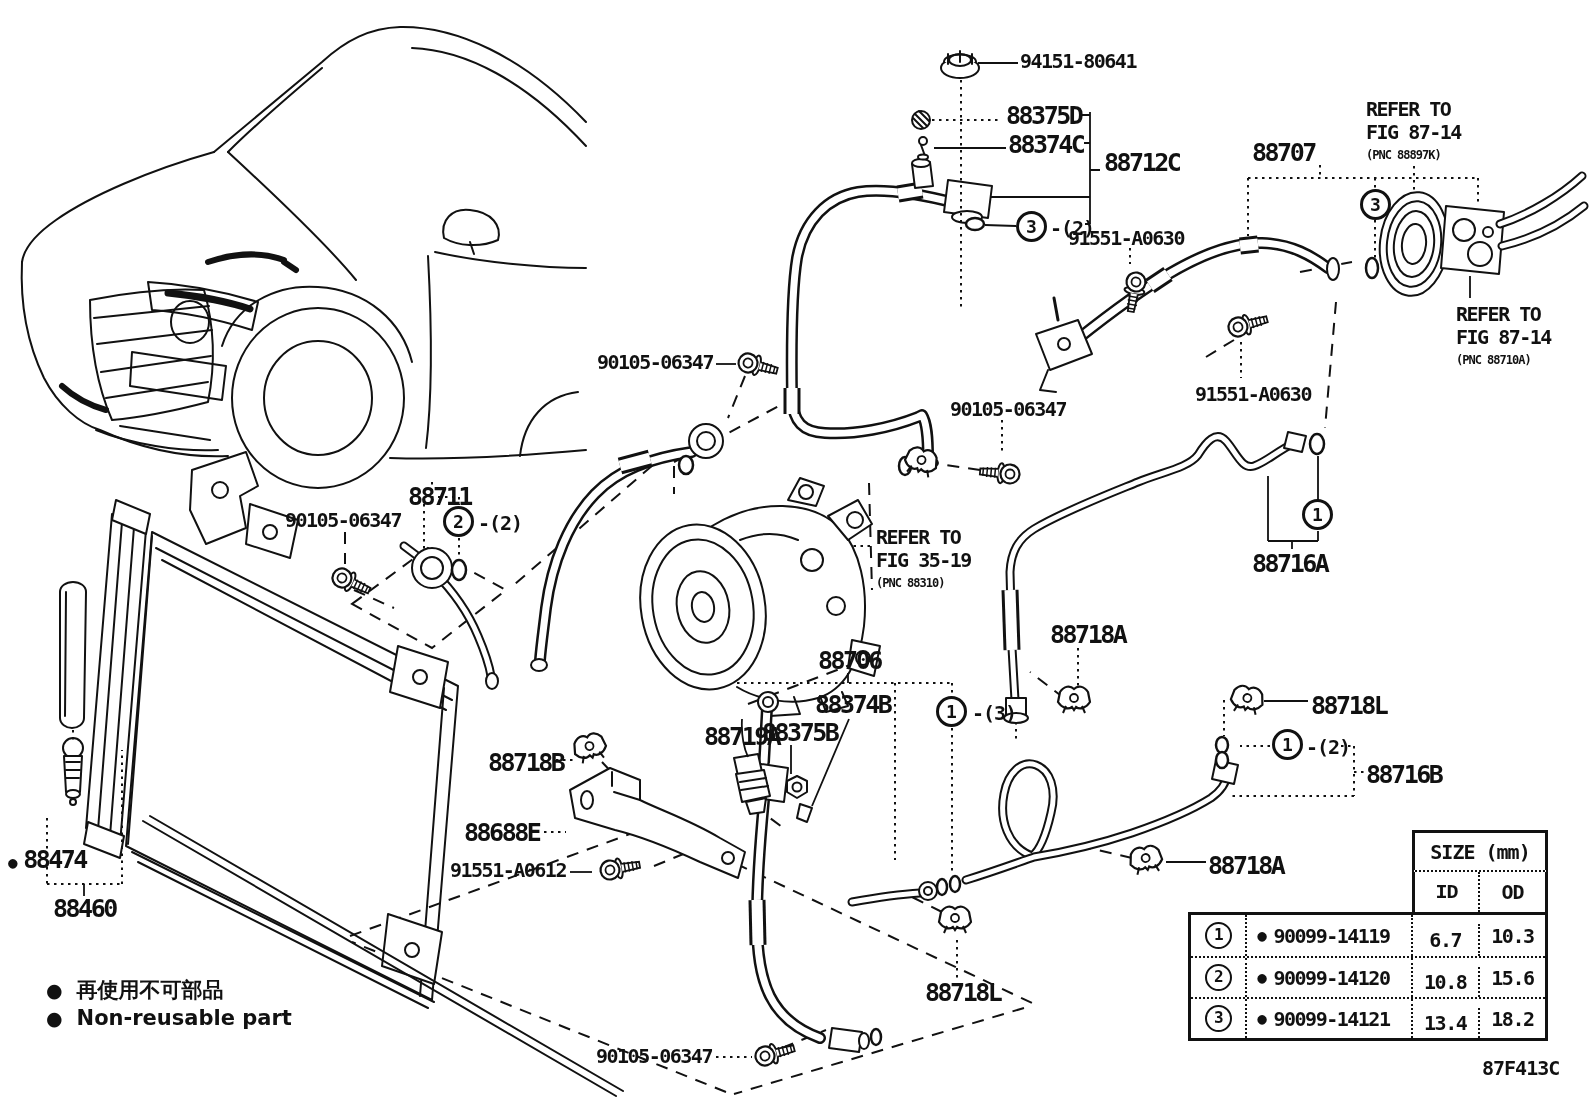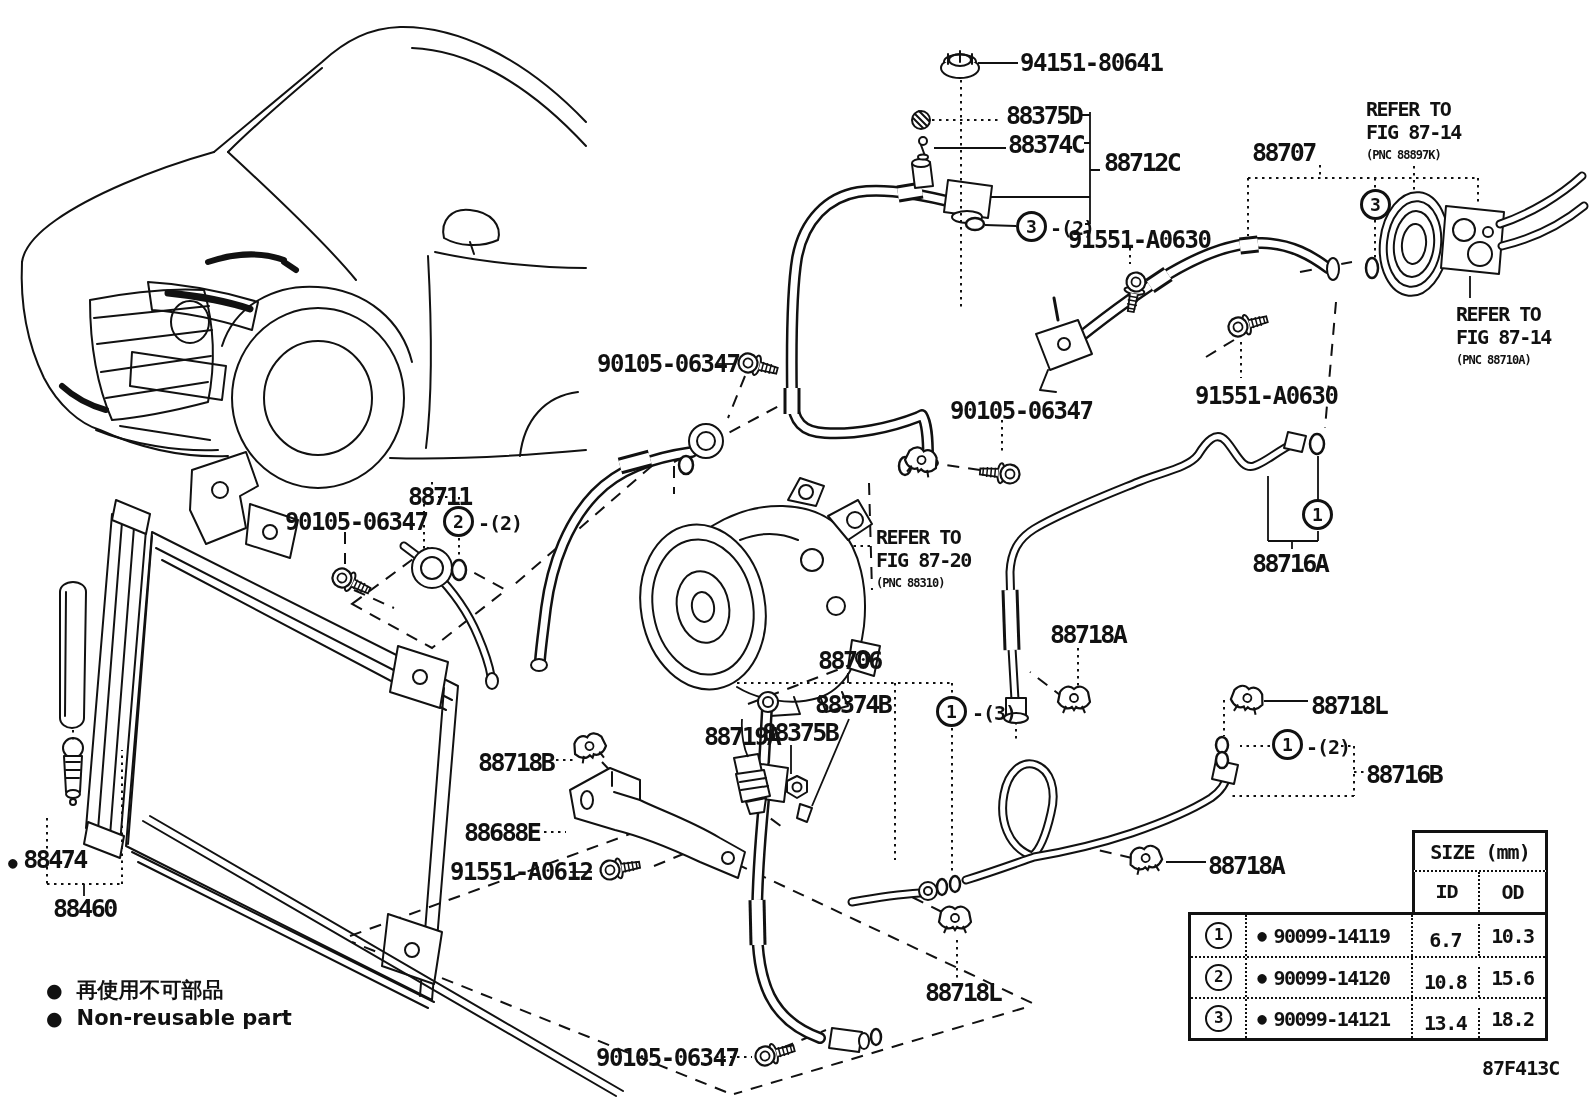--- a/index.html
+++ b/index.html
@@ -1,19 +1,19 @@
 <!DOCTYPE html>
 <html><head>
 <meta charset="utf-8">
 <style>
   html,body{margin:0;padding:0;background:#fff;}
   #stage{position:relative;width:1592px;height:1099px;background:#fff;overflow:hidden;
          font-family:"DejaVu Sans Mono","Liberation Mono",monospace;color:#111;}
   #art{position:absolute;left:0;top:0;}
-  .lbl{position:absolute;font-weight:bold;font-size:24px;letter-spacing:-1.5px;
+  .lbl{position:absolute;font-weight:bold;font-size:20px;letter-spacing:-1.5px;
        white-space:nowrap;line-height:1;color:#111;}
   .lbl-lg{font-size:25px;letter-spacing:-2.5px;}
   .refer{position:absolute;font-weight:bold;font-size:20px;letter-spacing:-1.5px;line-height:23px;white-space:nowrap;}
   .refer .pnc{font-size:12px;letter-spacing:-1px;}
   .co{position:absolute;box-sizing:border-box;width:31px;height:31px;border:3px solid #111;
       border-radius:50%;background:#fff;text-align:center;font-weight:bold;font-size:18px;line-height:25px;}
   .qty{position:absolute;font-weight:bold;font-size:20px;letter-spacing:-1px;line-height:1;white-space:nowrap;}
   
   .tcell{position:absolute;box-sizing:border-box;display:flex;align-items:center;justify-content:center;
          font-weight:bold;font-size:20px;letter-spacing:-1px;}
@@ -380,34 +380,34 @@
   <div>FIG 87-14</div>
   <div class="pnc">(PNC 88897K)</div>
 </div>
 <div class="refer" style="left:1456px;top:303px">
   <div>REFER TO</div>
   <div>FIG 87-14</div>
   <div class="pnc">(PNC 88710A)</div>
 </div>
 <div class="refer" style="left:876px;top:526px">
   <div>REFER TO</div>
-  <div>FIG 87-20</div>
+  <div>FIG 35-19</div>
   <div class="pnc">(PNC 88310)</div>
 </div>
 
 <div class="lbl" style="left:1195px;top:384px">91551-A0630</div>
 <div class="lbl" style="left:597px;top:352px">90105-06347</div>
 <div class="lbl" style="left:950px;top:399px">90105-06347</div>
 <div class="lbl lbl-lg" style="left:408px;top:484px">88711</div>
 <div class="lbl" style="left:285px;top:510px">90105-06347</div>
 
 <div class="lbl lbl-lg" style="left:8px;top:847px"><span class="blt">●</span><span>88474</span></div>
 <div class="lbl lbl-lg" style="left:53px;top:896px">88460</div>
 
-<div class="lbl lbl-lg" style="left:478px;top:750px">88718B</div>
+<div class="lbl lbl-lg" style="left:488px;top:750px">88718B</div>
 <div class="lbl lbl-lg" style="left:464px;top:820px">88688E</div>
 <div class="lbl" style="left:450px;top:860px">91551-A0612</div>
 
 <div class="lbl lbl-lg" style="left:818px;top:648px">88706</div>
 <div class="lbl lbl-lg" style="left:704px;top:724px">88719A</div>
 <div class="lbl lbl-lg" style="left:815px;top:692px">88374B</div>
 <div class="lbl lbl-lg" style="left:762px;top:720px">88375B</div>
 
 <div class="lbl lbl-lg" style="left:1050px;top:622px">88718A</div>
 <div class="lbl lbl-lg" style="left:1311px;top:693px">88718L</div>

